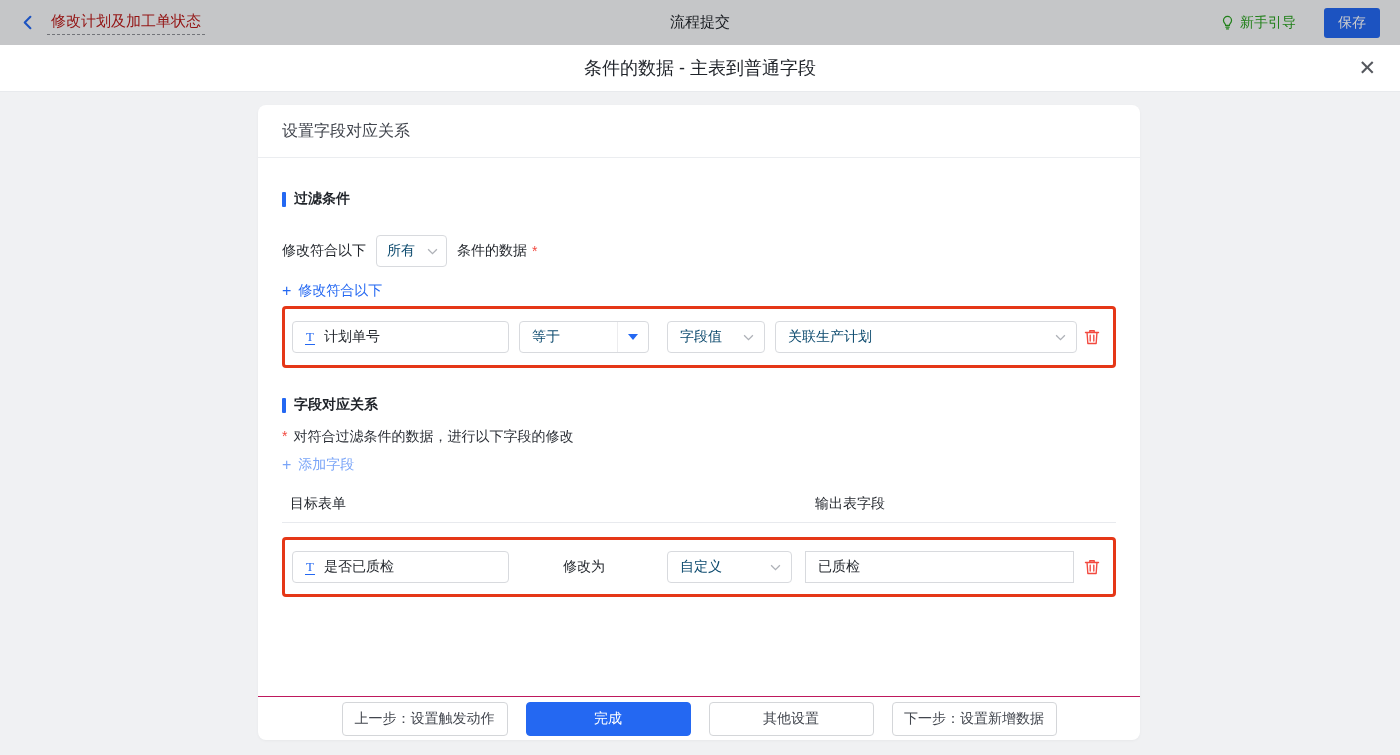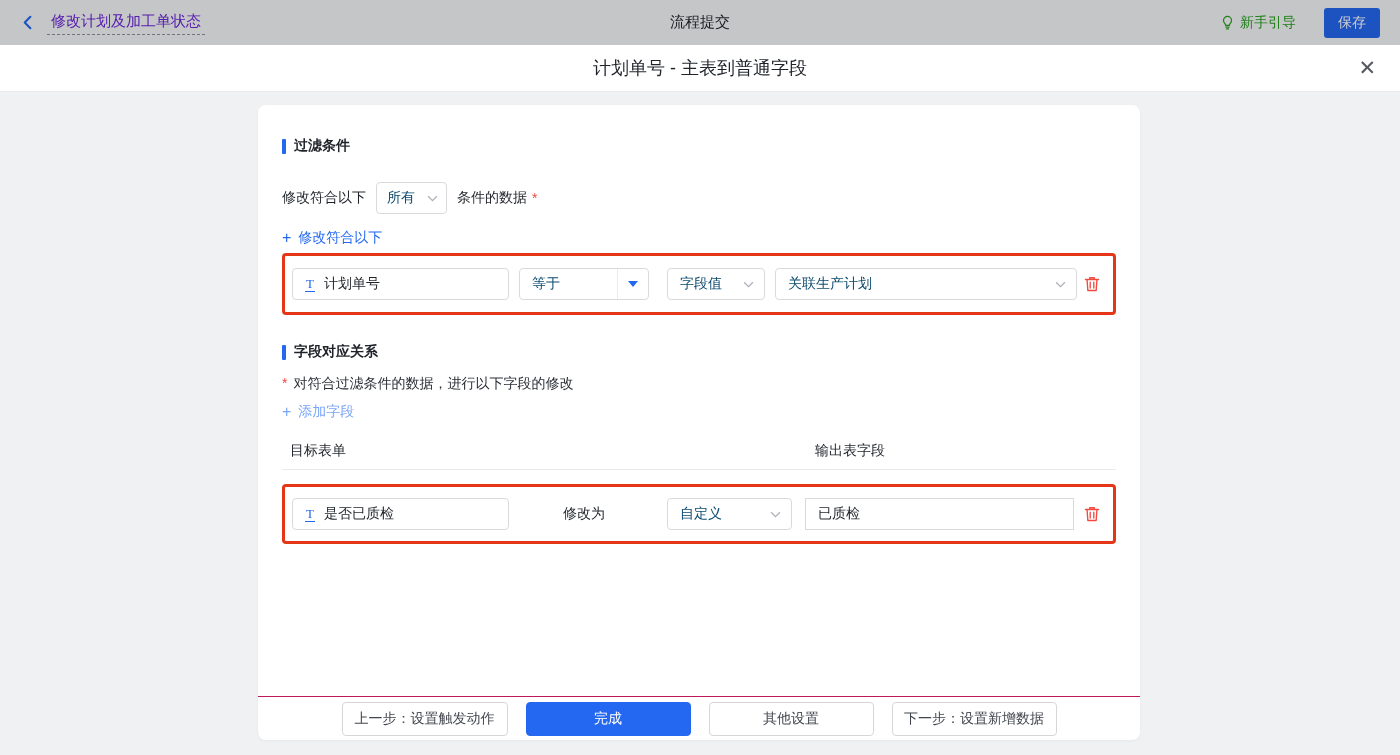--- a/index.html
+++ b/index.html
@@ -3,21 +3,21 @@
 <meta charset="utf-8">
 <style>
   * { margin:0; padding:0; box-sizing:border-box; }
   html,body { width:1400px; height:755px; font-family:"Liberation Sans","DejaVu Sans",sans-serif; background:#f0f1f3; overflow:hidden; }
 
   
   .topbar { position:absolute; left:0; top:0; width:1400px; height:45px; background:#f7f8fa; display:flex; align-items:center; padding:0 20px; }
   .topbar .dim { position:absolute; inset:0; background:rgba(0,0,0,0.2); pointer-events:none; z-index:2; }
   .tb-left { display:flex; align-items:center; gap:10px; }
   .tb-back { display:flex; align-items:center; cursor:pointer; }
-  .tb-title { font-size:15px; color:#6d28d9; border-bottom:1px dashed #8f9298; padding:2px 4px 3px; }
+  .tb-title { font-size:15px; color:#b91c1c; border-bottom:1px dashed #8f9298; padding:2px 4px 3px; }
   .tb-center { position:absolute; left:0; right:0; text-align:center; font-size:15px; color:#1f2329; }
   .tb-right { margin-left:auto; display:flex; align-items:center; gap:28px; z-index:1; }
   .tb-guide { display:flex; align-items:center; gap:5px; color:#2aa121; font-size:14px; cursor:pointer; }
   .tb-save { min-width:52px; height:30px; padding:0 14px; background:#2468f2; color:#fff; font-size:14px; border:none; border-radius:3px; cursor:pointer; }
 
   
   .dlg-header { position:absolute; left:0; top:45px; width:1400px; height:47px; background:#fff; border-bottom:1px solid #e8eaed; display:flex; align-items:center; justify-content:center; }
   .dlg-title { font-size:18px; font-weight:500; color:#1f2329; }
   .dlg-close { position:absolute; right:24px; top:12px; font-size:21px; color:#55585e; cursor:pointer; line-height:1; }
 
@@ -96,27 +96,28 @@
           <path d="M6.3 13h3.4M7 14.8h2" stroke="#2aa121" stroke-width="1.3" stroke-linecap="round"></path>
         </svg>
       <span>新手引导</span>
     </span>
     <button class="tb-save">保存</button>
   </div>
   <div class="dim"></div>
 </div>
 
 <div class="dlg-header">
-  <span class="dlg-title">计划单号 - 主表到普通字段</span>
+  <span class="dlg-title">条件的数据 - 主表到普通字段</span>
   <span class="dlg-close">✕</span>
 </div>
 
 <div class="dlg-body">
   <div class="card">
 
+    <div class="card-header">设置字段对应关系</div>
 
     <div class="card-body">
 
       <div class="section-title">
         <span class="section-bar"></span>
         <span>过滤条件</span>
       </div>
 
       <div class="sentence">
         <span>修改符合以下</span>

